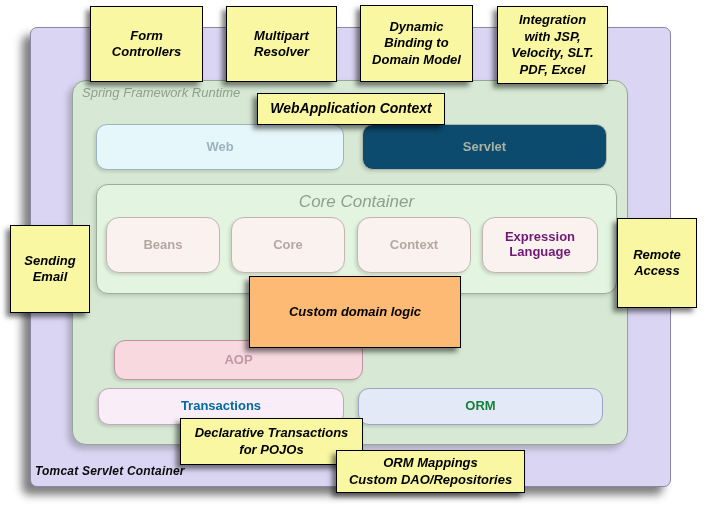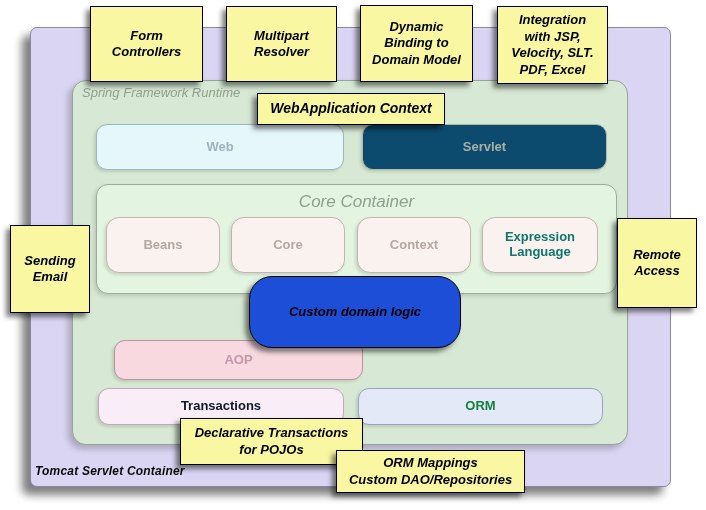--- a/index.html
+++ b/index.html
@@ -65,44 +65,44 @@
   <div class="module m-web" style="background: rgb(230, 247, 251); border-color: rgb(157, 181, 190); color: rgb(157, 179, 189);">Web</div>
   <div class="module m-servlet" style="background: #0c4a6e; border-color: rgb(174, 185, 169); color: rgb(169, 178, 162);">Servlet</div>
 
   <div class="core-box" style="background: rgb(227, 245, 225); border-color: rgb(156, 173, 156);">
     <div class="core-title" style="color: rgb(143, 160, 143);">Core Container</div>
   </div>
 
   <div class="module m-beans" style="background: rgb(250, 242, 238); border-color: rgb(196, 180, 175); color: rgb(181, 168, 162);">Beans</div>
   <div class="module m-core" style="background: rgb(250, 242, 238); border-color: rgb(196, 180, 175); color: rgb(181, 168, 162);">Core</div>
   <div class="module m-context" style="background: rgb(250, 242, 238); border-color: rgb(196, 180, 175); color: rgb(181, 168, 162);">Context</div>
-  <div class="module m-expression" style="background: rgb(250, 242, 238); border-color: rgb(196, 180, 175); color: #0f766e;">Expression
+  <div class="module m-expression" style="background: rgb(250, 242, 238); border-color: rgb(196, 180, 175); color: #701a75;">Expression
 Language</div>
 
   <div class="module m-aop" style="background: rgb(248, 217, 224); border-color: rgb(187, 147, 163); color: rgb(194, 152, 168);">AOP</div>
-  <div class="module m-transactions" style="background: rgb(249, 238, 247); border-color: rgb(194, 168, 187); color: #0f172a;">Transactions</div>
+  <div class="module m-transactions" style="background: rgb(249, 238, 247); border-color: rgb(194, 168, 187); color: #0369a1;">Transactions</div>
   <div class="module m-orm" style="background: rgb(228, 233, 248); border-color: rgb(154, 164, 200); color: #15803d;">ORM</div>
 
   <div class="outer-label">Tomcat Servlet Container</div>
 
   <div class="note n-form-controllers" style="background: rgb(249, 247, 161); font-style: italic;">Form
 Controllers</div>
   <div class="note n-multipart-resolver" style="background: rgb(249, 247, 161);">Multipart
 Resolver</div>
   <div class="note n-dynamic-binding" style="background: rgb(249, 247, 161);">Dynamic
 Binding to
 Domain Model</div>
   <div class="note n-integration" style="background: rgb(249, 247, 161);">Integration
 with JSP,
 Velocity, SLT.
 PDF, Excel</div>
   <div class="note n-webapplication-context" style="background: rgb(249, 247, 161);">WebApplication Context</div>
   <div class="note n-sending-email" style="background: rgb(249, 247, 161);">Sending
 Email</div>
   <div class="note n-remote-access" style="background: rgb(249, 247, 161);">Remote
 Access</div>
-  <div class="note n-custom-domain-logic" style="background: #1d4ed8; border-radius: 23px;">Custom domain logic</div>
+  <div class="note n-custom-domain-logic" style="background: #fdba74;">Custom domain logic</div>
   <div class="note n-declarative-transactions" style="background: rgb(249, 247, 161);">Declarative Transactions
 for POJOs</div>
   <div class="note n-orm-mappings" style="background: rgb(249, 247, 161); text-align: center;">ORM Mappings
 Custom DAO/Repositories</div>
 
 </div>
 
 </body></html>

